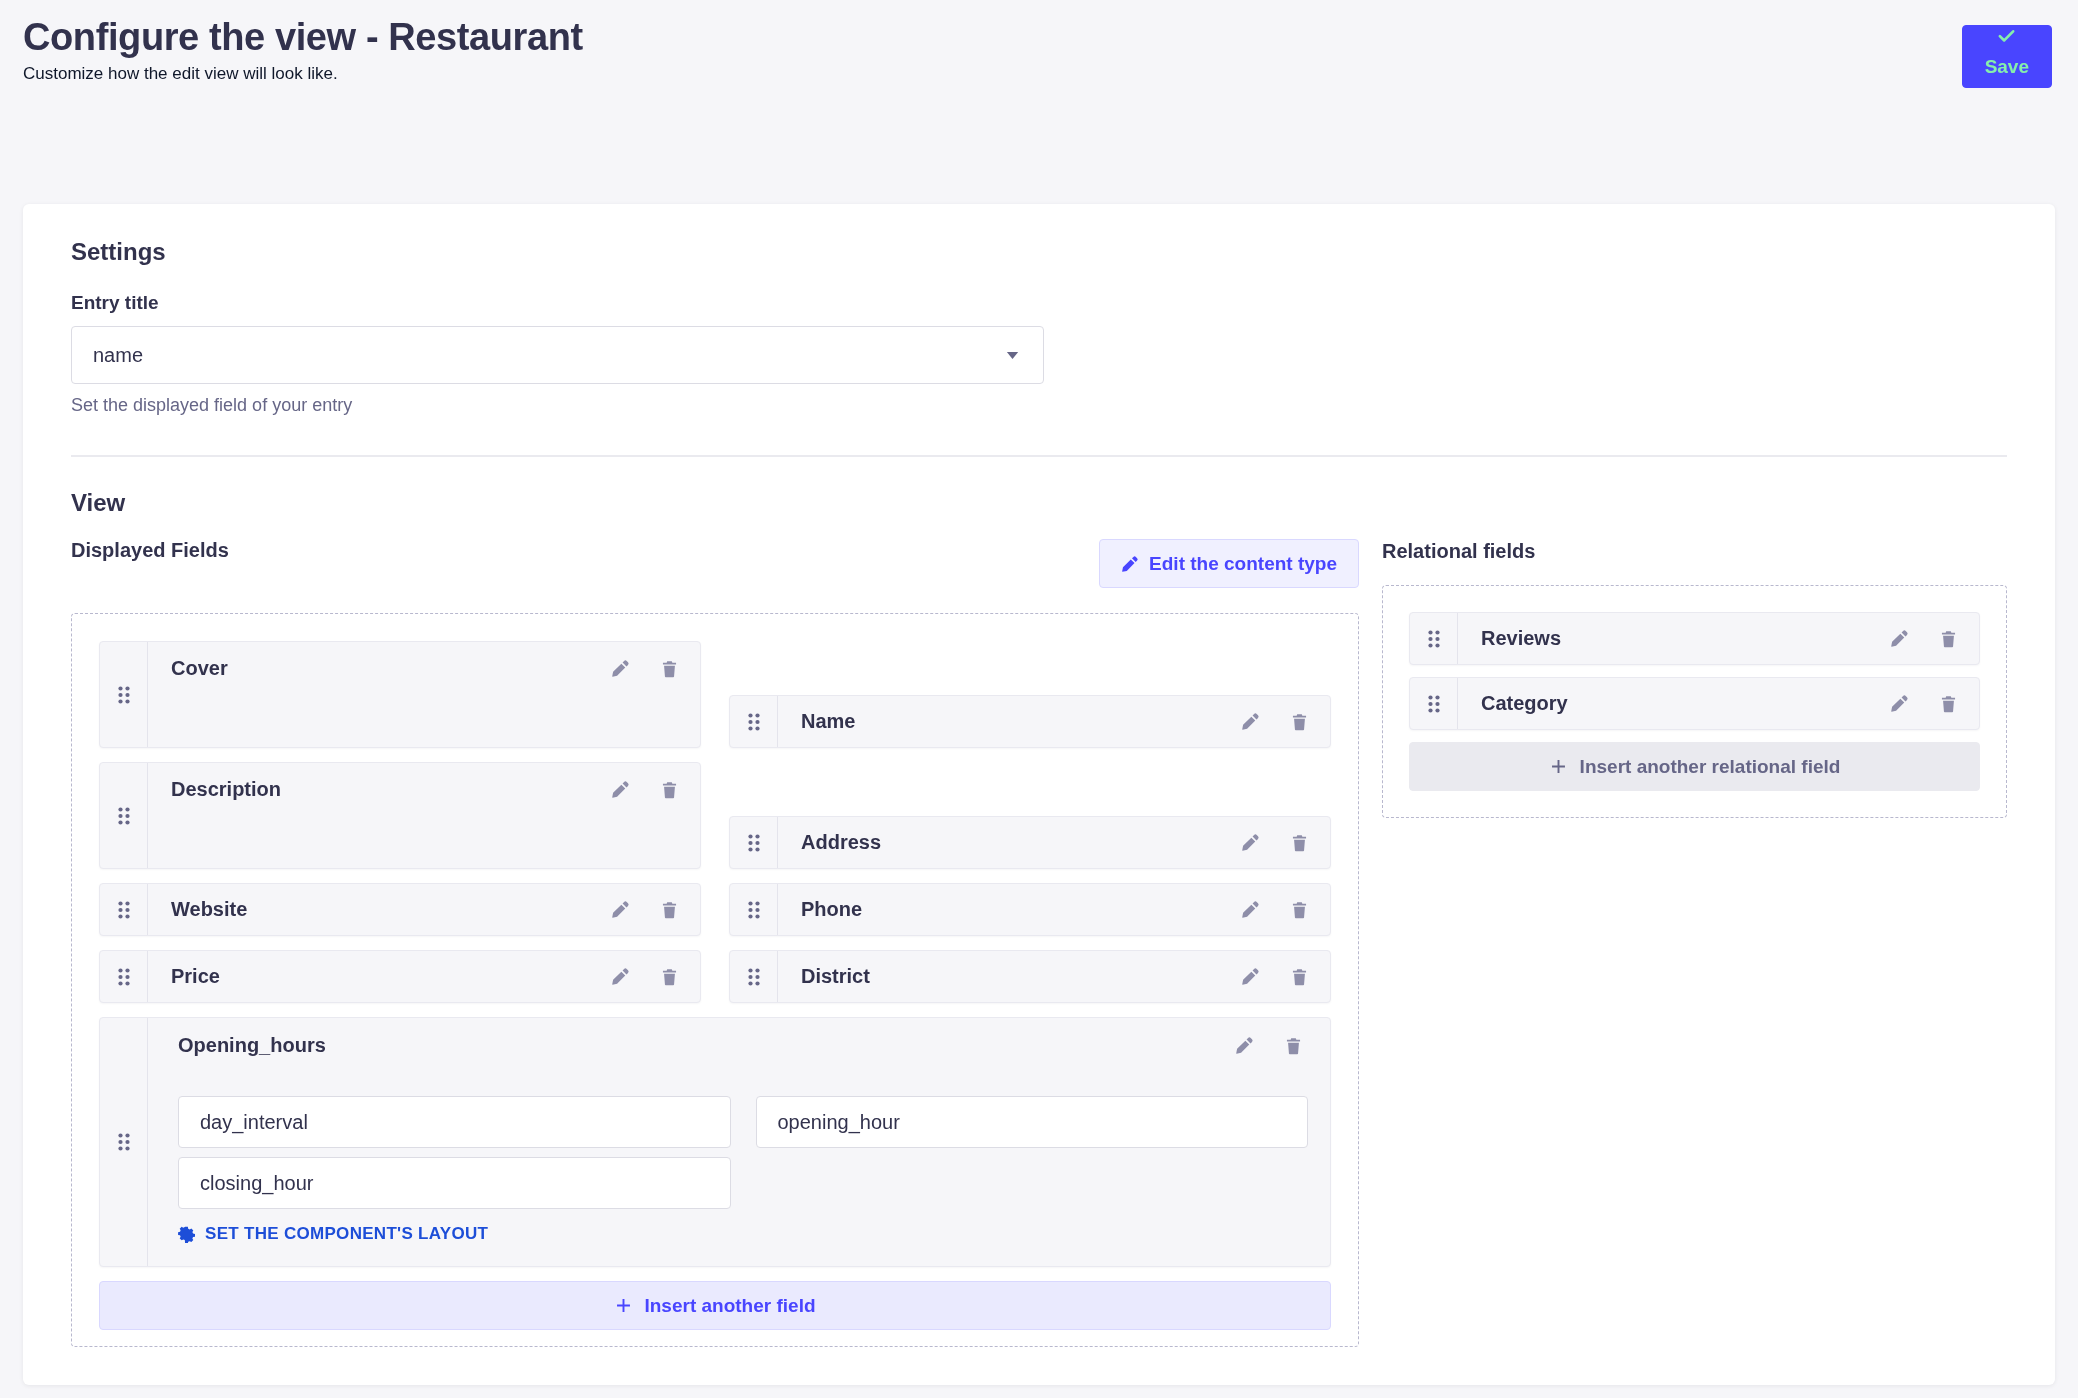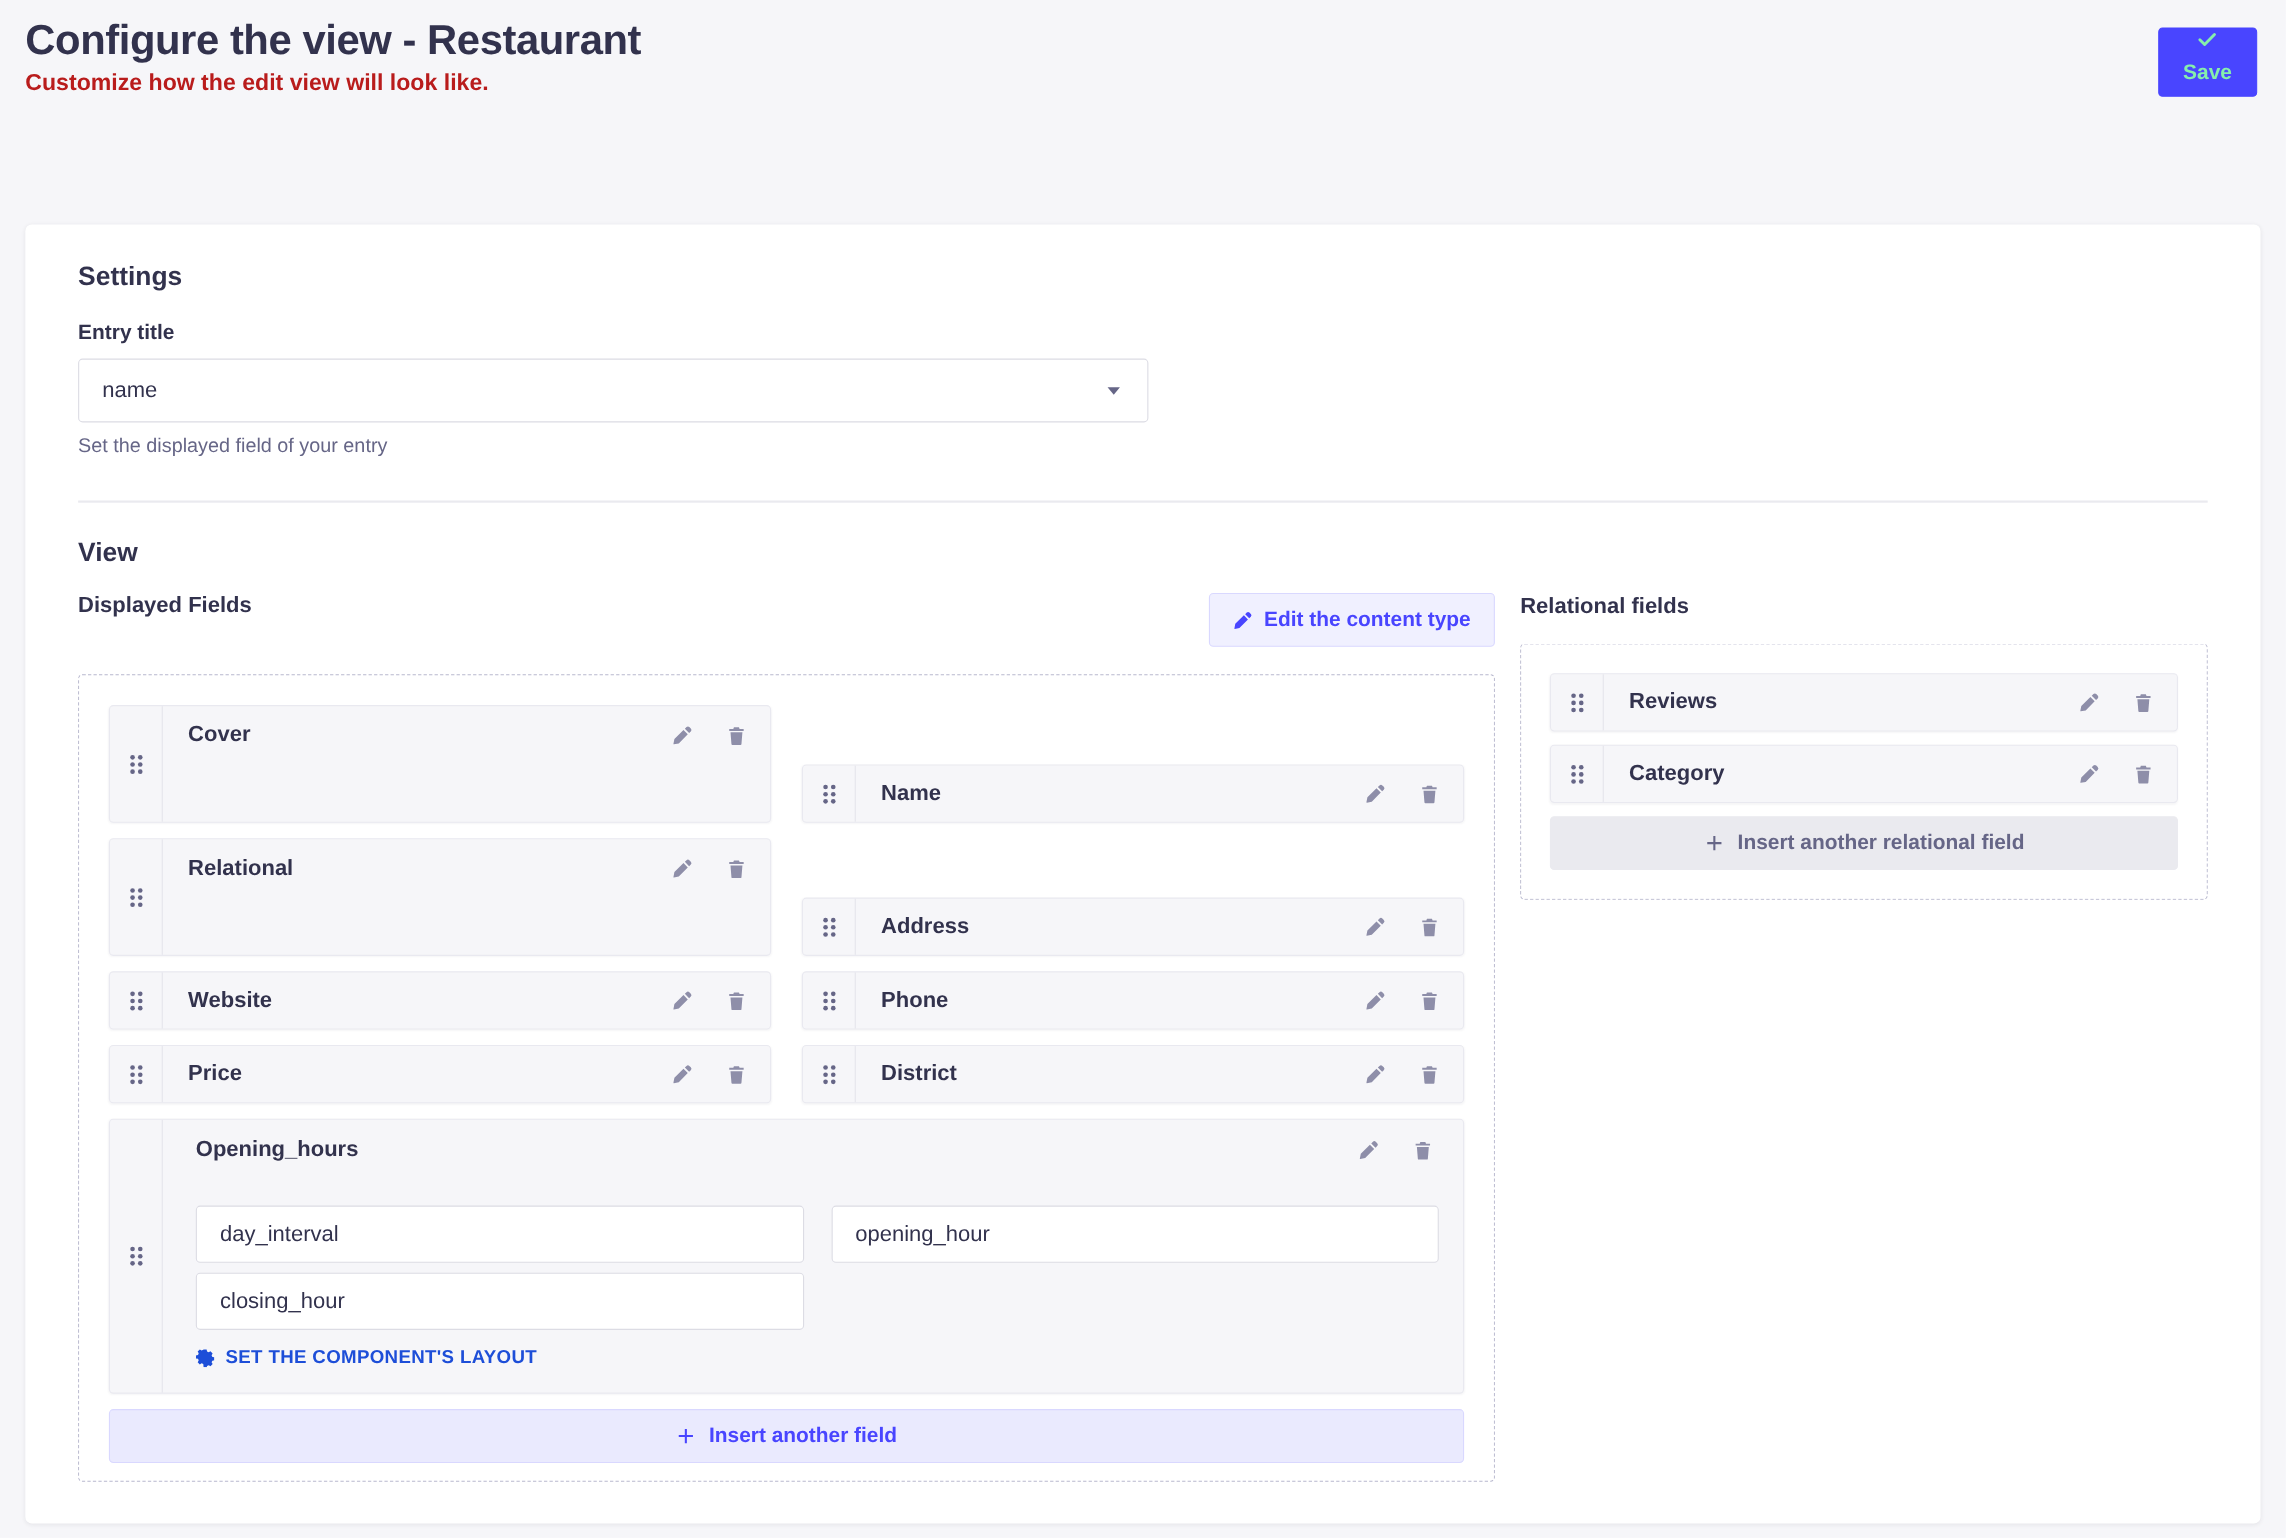--- a/index.html
+++ b/index.html
@@ -22,23 +22,22 @@
   }
   .page-title {
     font-size: 38px;
     font-weight: 800;
     color: #32324d;
     letter-spacing: -0.4px;
     line-height: 46px;
   }
   .page-subtitle {
     margin-top: 4px;
-    font-size: 21px;
-    color: #b91c1c;
-    font-weight: bold;
+    font-size: 17px;
+    color: #0f172a;
   }
   .save-btn {
     margin-top: 11px;
     height: 63px;
     padding: 0 22px;
     background: #4945ff;
     border: 1px solid #4945ff;
     border-radius: 4px;
     color: #86efac;
     font-size: 19px;
@@ -410,21 +409,21 @@
 
         <div class="frow">
           <div class="fcol">
             <div class="fcard tall">
               <div class="handle-col">
                 <svg class="drag-glyph" width="14" height="20">
                     <use href="#i-drag"></use>
                   </svg>
               </div>
               <div class="fbody">
-                <span class="flabel">Relational</span>
+                <span class="flabel">Description</span>
                 <button class="icon-btn">
                     <svg width="19" height="19">
                       <use href="#i-pencil"></use>
                     </svg>
                   </button>
                 <button class="icon-btn">
                     <svg width="19" height="20">
                       <use href="#i-trash"></use>
                     </svg>
                   </button>

